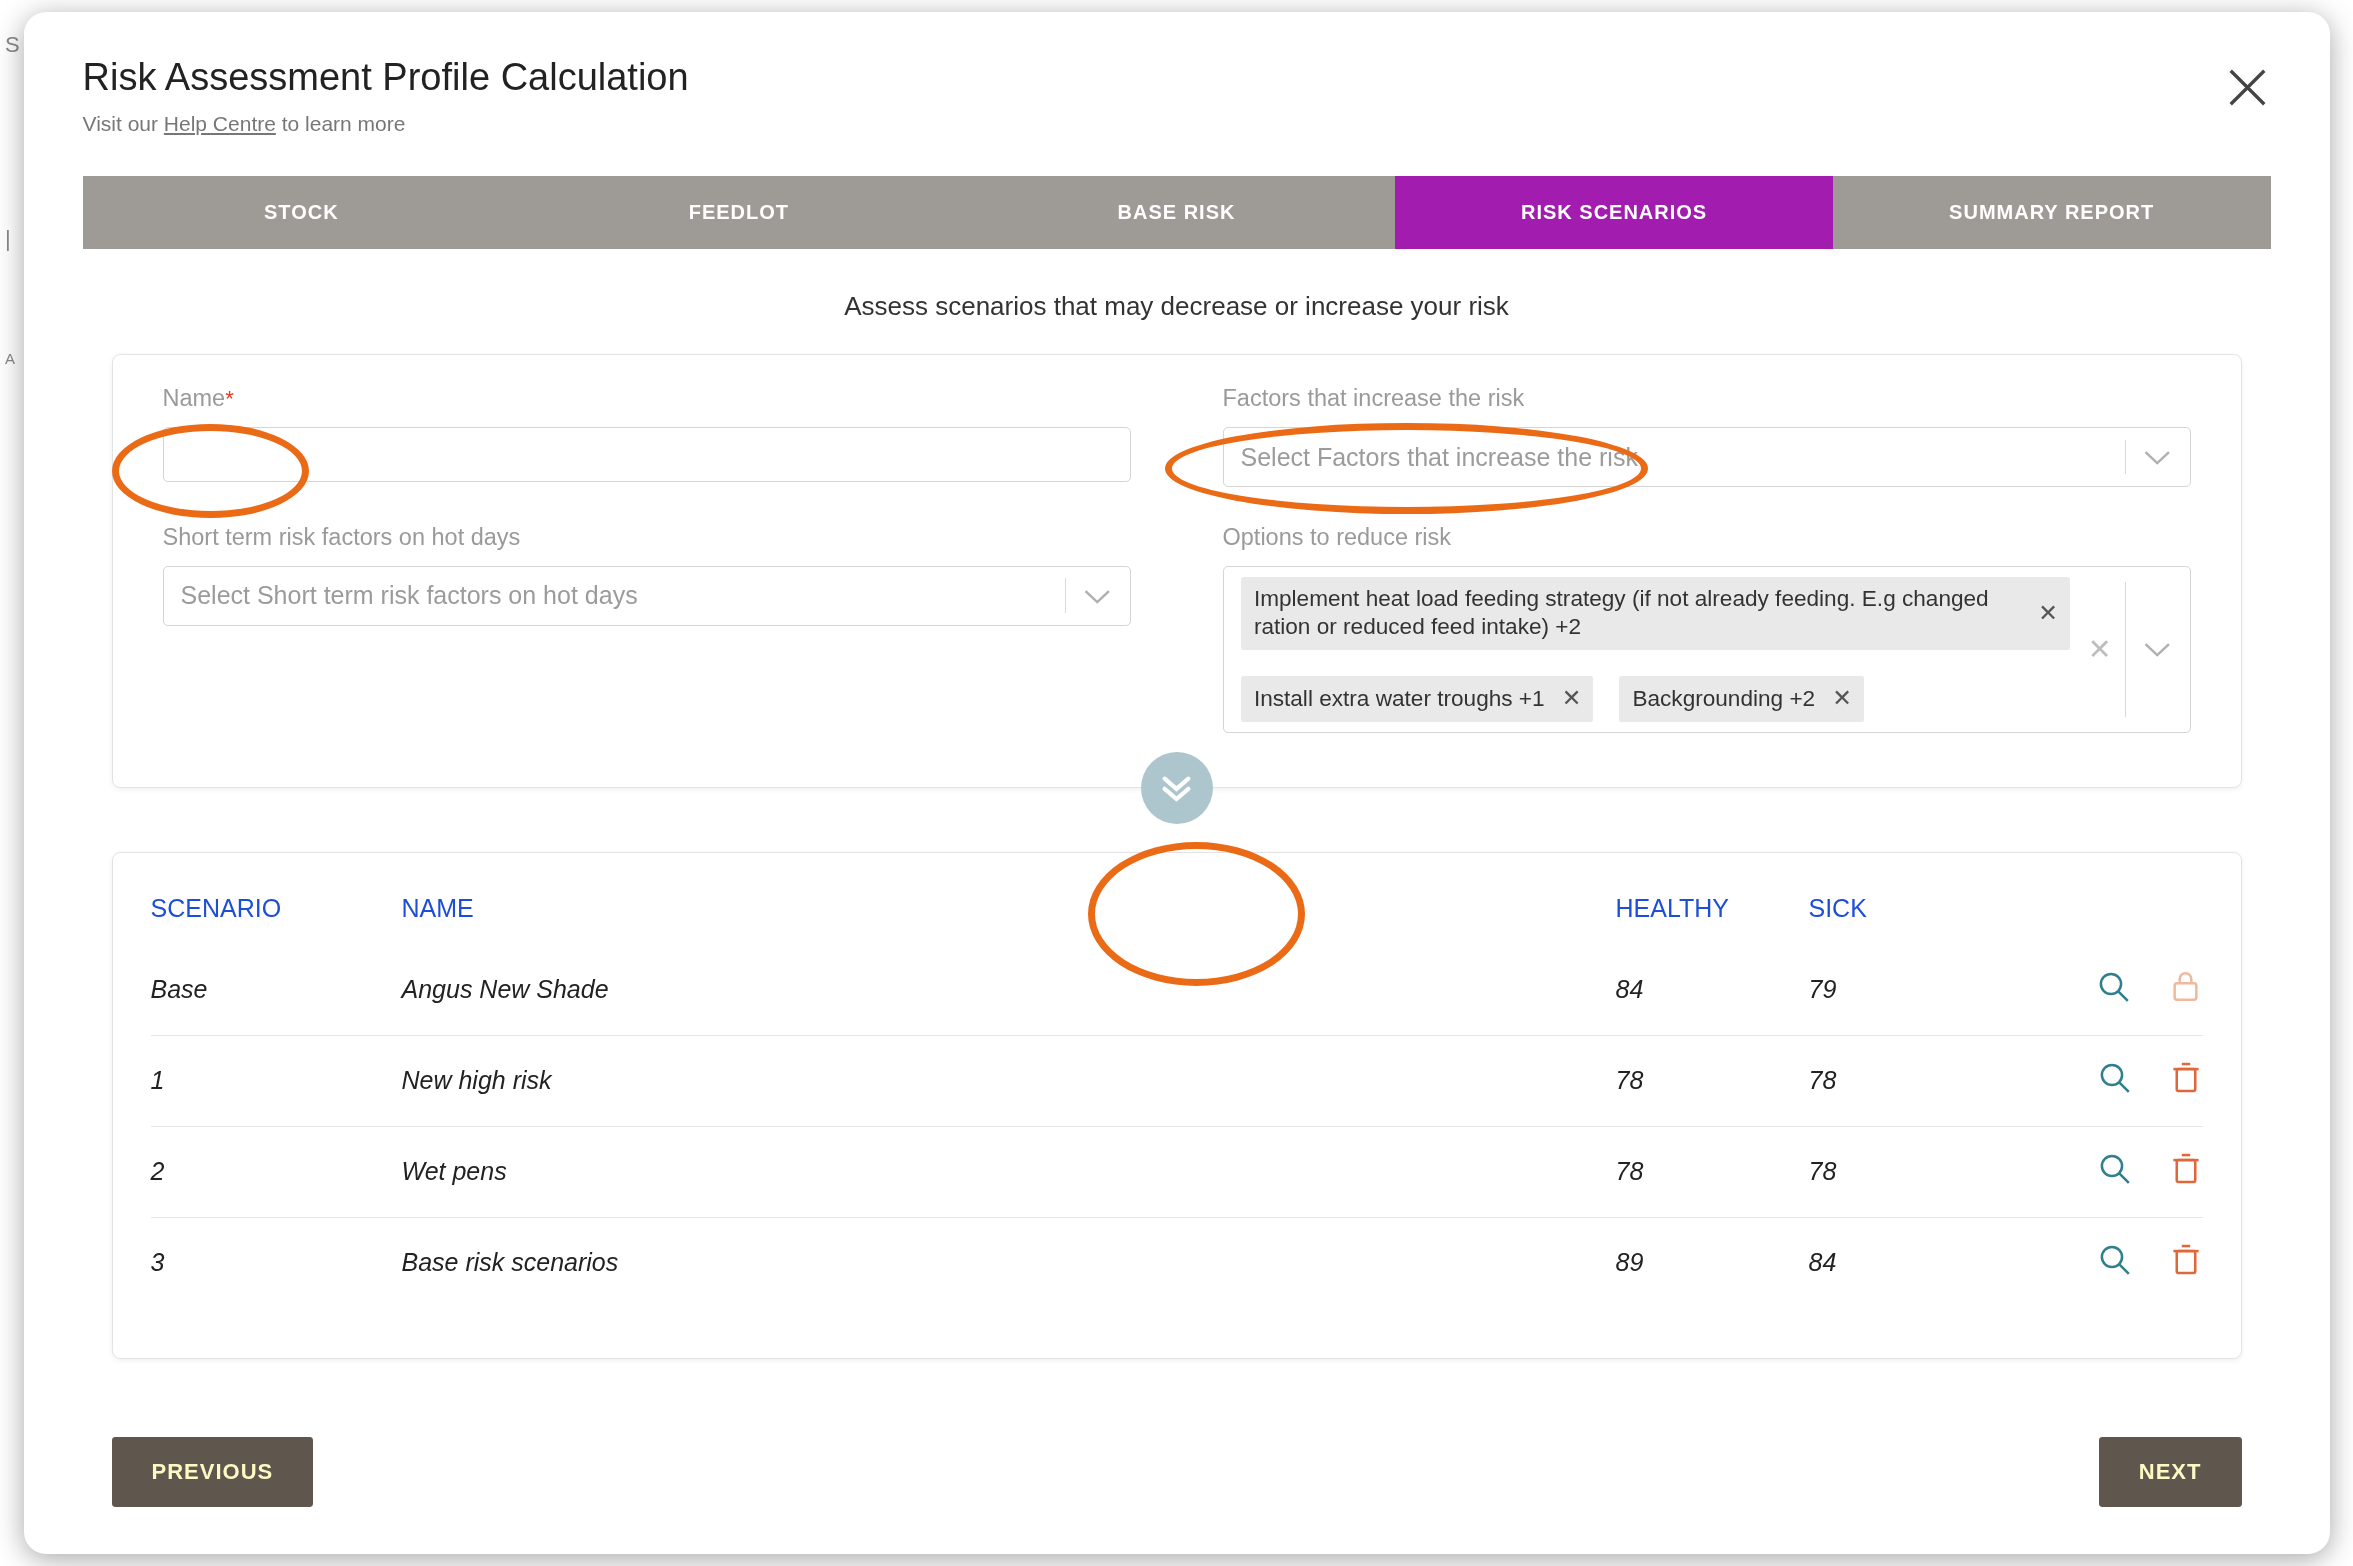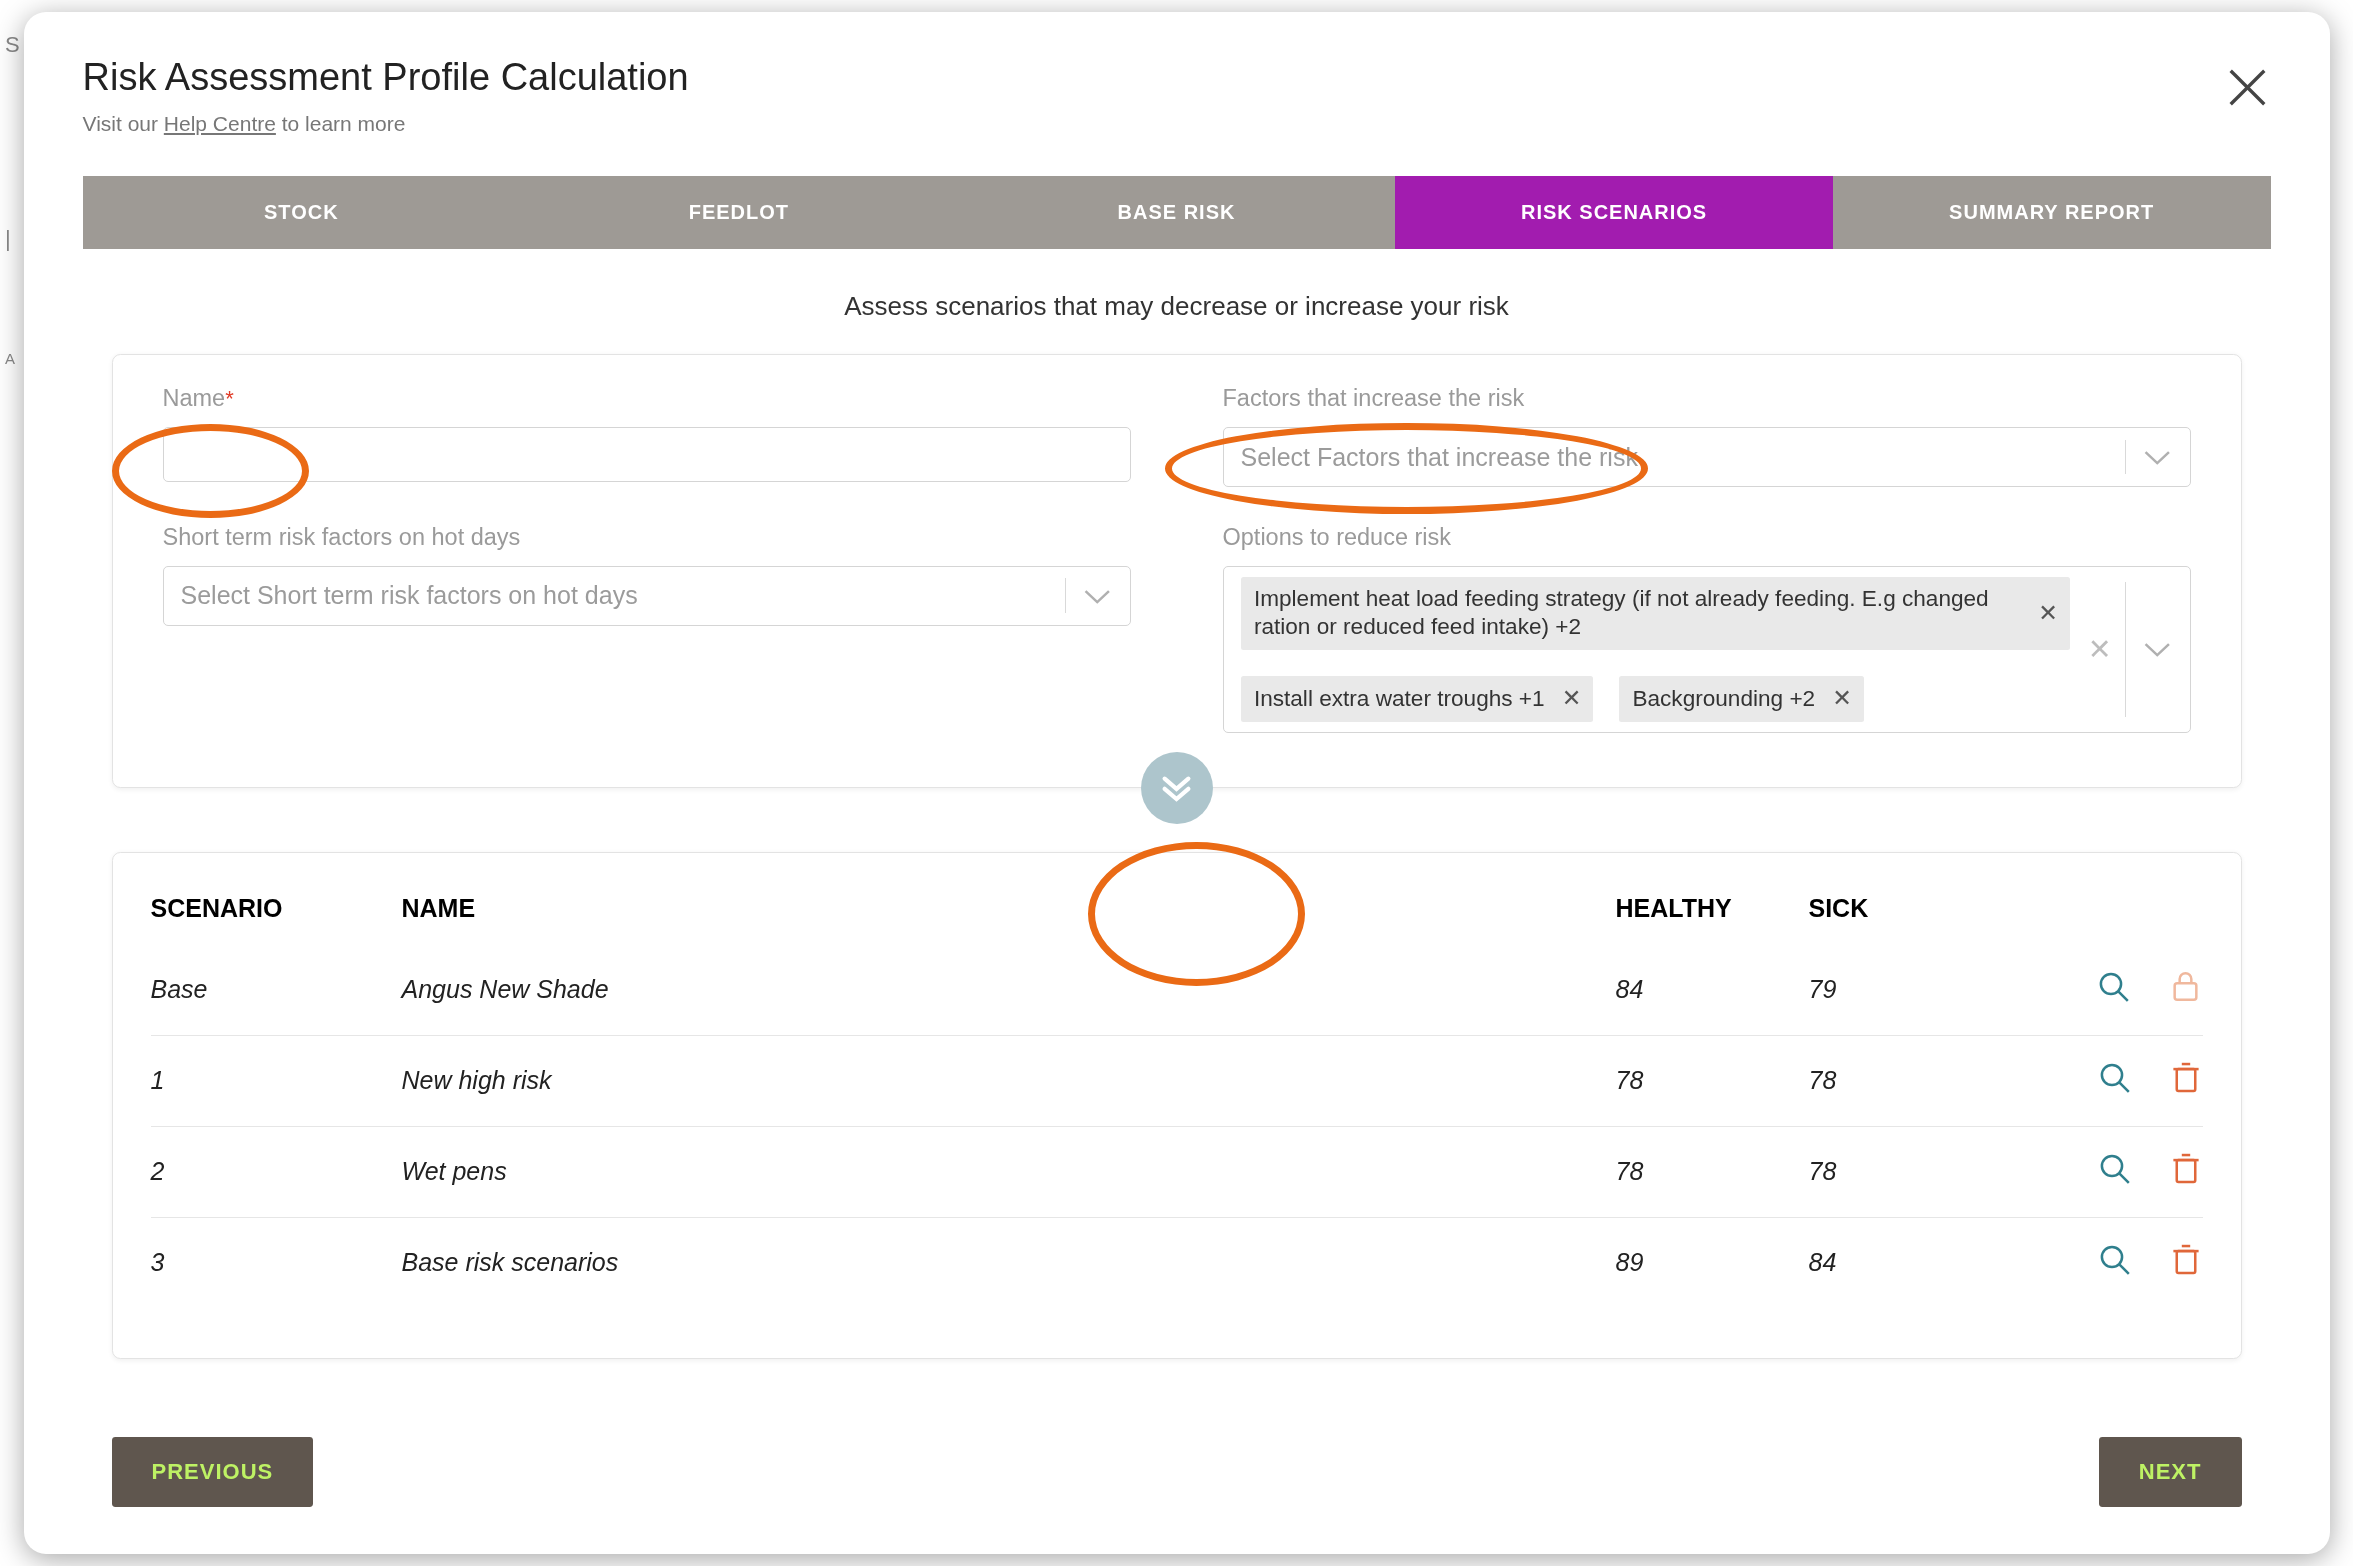--- a/index.html
+++ b/index.html
@@ -230,22 +230,22 @@
     box-shadow: 0 1.7px 5px rgba(0,0,0,0.06);
     padding: 34px 38px 50px 38px;
   }
   table {
     width: 100%;
     border-collapse: collapse;
   }
   th {
     text-align: left;
     font-size: 25px;
-    color: #000000;
-    font-weight: bold;
+    color: #1d4ed8;
+    font-weight: normal;
     padding: 6.7px 0 22px 0;
   }
   td {
     font-size: 25px;
     color: #222;
     padding: 23.5px 0;
     border-top: 0.8px solid #e6e6e6;
     font-style: italic;
   }
   tr.first-row td { border-top: none; }
@@ -267,21 +267,21 @@
   .footer {
     position: absolute;
     left: 0; right: 0;
     bottom: 47px;
     padding: 0 88px;
     display: flex;
     justify-content: space-between;
   }
   .btn {
     background: #5f564e;
-    color: #bef264;
+    color: #fef9c3;
     font-size: 22px;
     font-weight: bold;
     letter-spacing: 1px;
     border: none;
     border-radius: 3.4px;
     padding: 22px 40px;
     cursor: pointer;
   }
 
   

